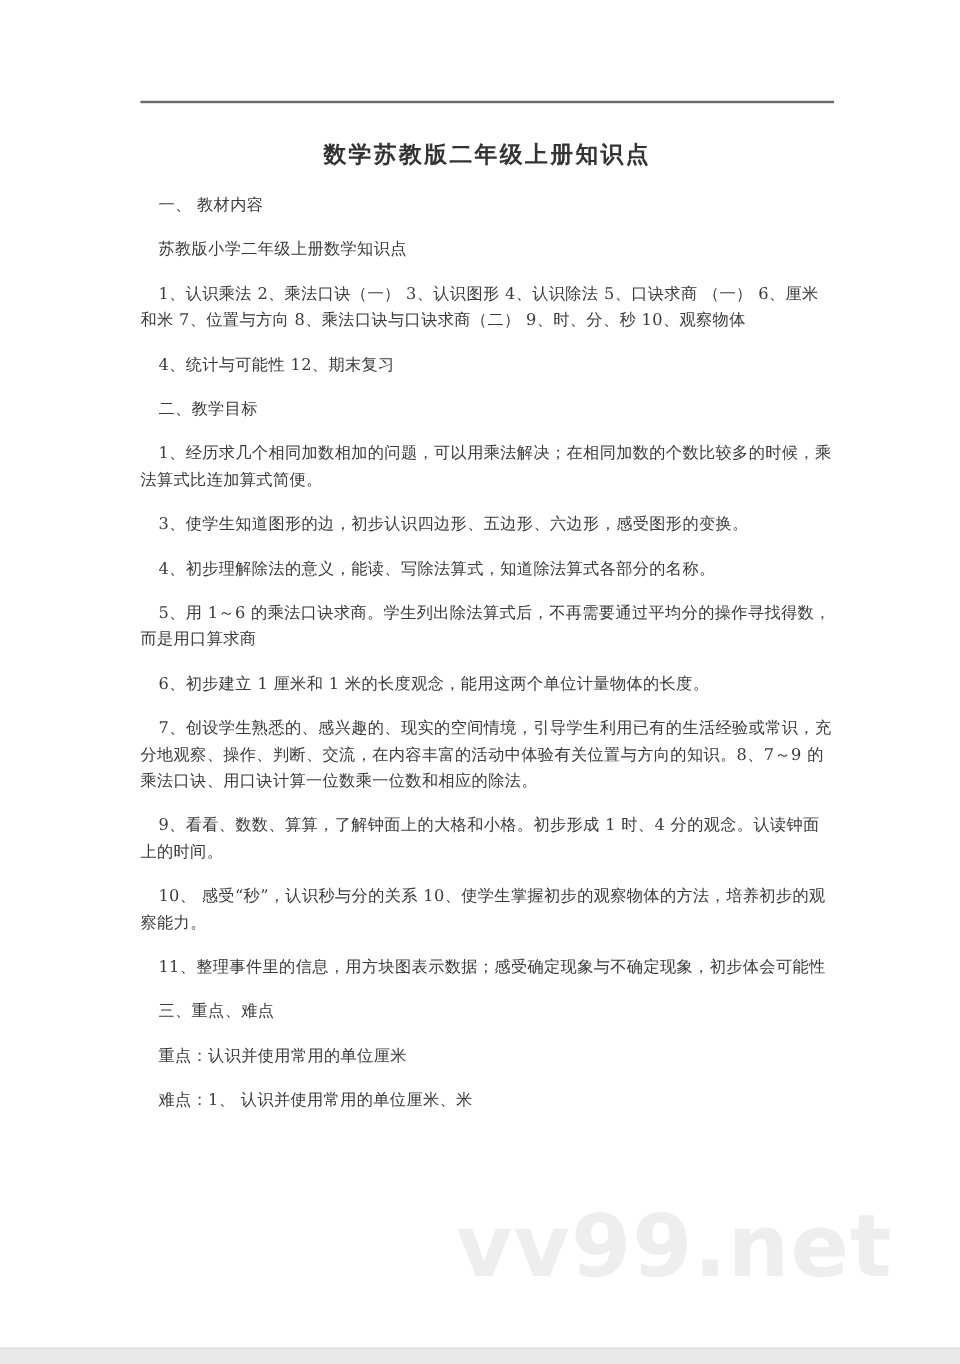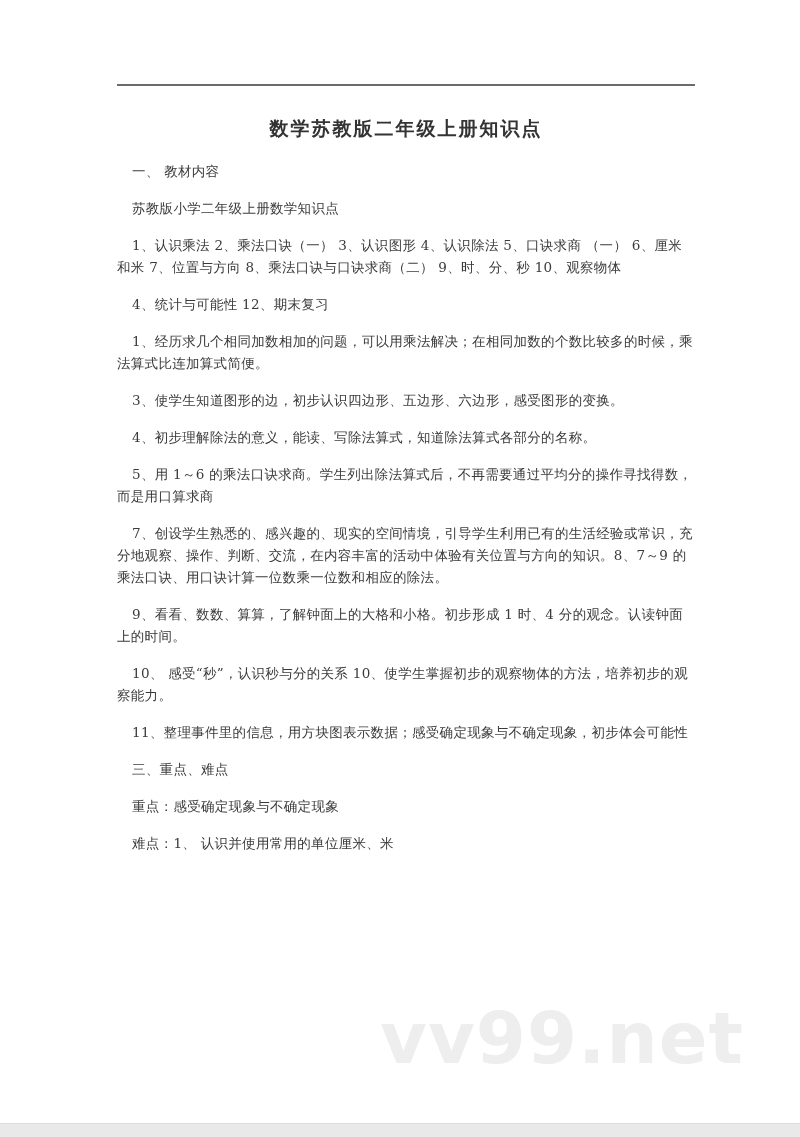--- a/index.html
+++ b/index.html
@@ -87,30 +87,32 @@
 
   <h1 class="title">数学苏教版二年级上册知识点</h1>
 
   <div class="content">
     <p>一、 教材内容</p>
 
     <p>苏教版小学二年级上册数学知识点</p>
     <p>1、认识乘法 2、乘法口诀（一） 3、认识图形 4、认识除法 5、口诀求商 （一） 6、厘米和米 7、位置与方向 8、乘法口诀与口诀求商（二） 9、时、分、秒 10、观察物体</p>
     <p>4、统计与可能性 12、期末复习</p>
 
+    <p>二、教学目标</p>
     <p>1、经历求几个相同加数相加的问题，可以用乘法解决；在相同加数的个数比较多的时候，乘法算式比连加算式简便。</p>
     <p>3、使学生知道图形的边，初步认识四边形、五边形、六边形，感受图形的变换。</p>
     <p>4、初步理解除法的意义，能读、写除法算式，知道除法算式各部分的名称。</p>
     <p>5、用 1～6 的乘法口诀求商。学生列出除法算式后，不再需要通过平均分的操作寻找得数，而是用口算求商</p>
+    <p>6、初步建立 1 厘米和 1 米的长度观念，能用这两个单位计量物体的长度。</p>
     <p>7、创设学生熟悉的、感兴趣的、现实的空间情境，引导学生利用已有的生活经验或常识，充分地观察、操作、判断、交流，在内容丰富的活动中体验有关位置与方向的知识。8、7～9 的乘法口诀、用口诀计算一位数乘一位数和相应的除法。</p>
     <p>9、看看、数数、算算，了解钟面上的大格和小格。初步形成 1 时、4 分的观念。认读钟面上的时间。</p>
     <p>10、 感受“秒”，认识秒与分的关系 10、使学生掌握初步的观察物体的方法，培养初步的观察能力。</p>
     <p>11、整理事件里的信息，用方块图表示数据；感受确定现象与不确定现象，初步体会可能性</p>
 
     <p>三、重点、难点</p>
-    <p>重点：感受确定现象与不确定现象</p>
+    <p>重点：认识并使用常用的单位厘米</p>
     <p>难点：1、 认识并使用常用的单位厘米、米</p>
   </div>
 
   <div class="watermark">vv99.net</div>
 </div>
 
 <div class="bottom-band"></div>
 
 </body></html>

